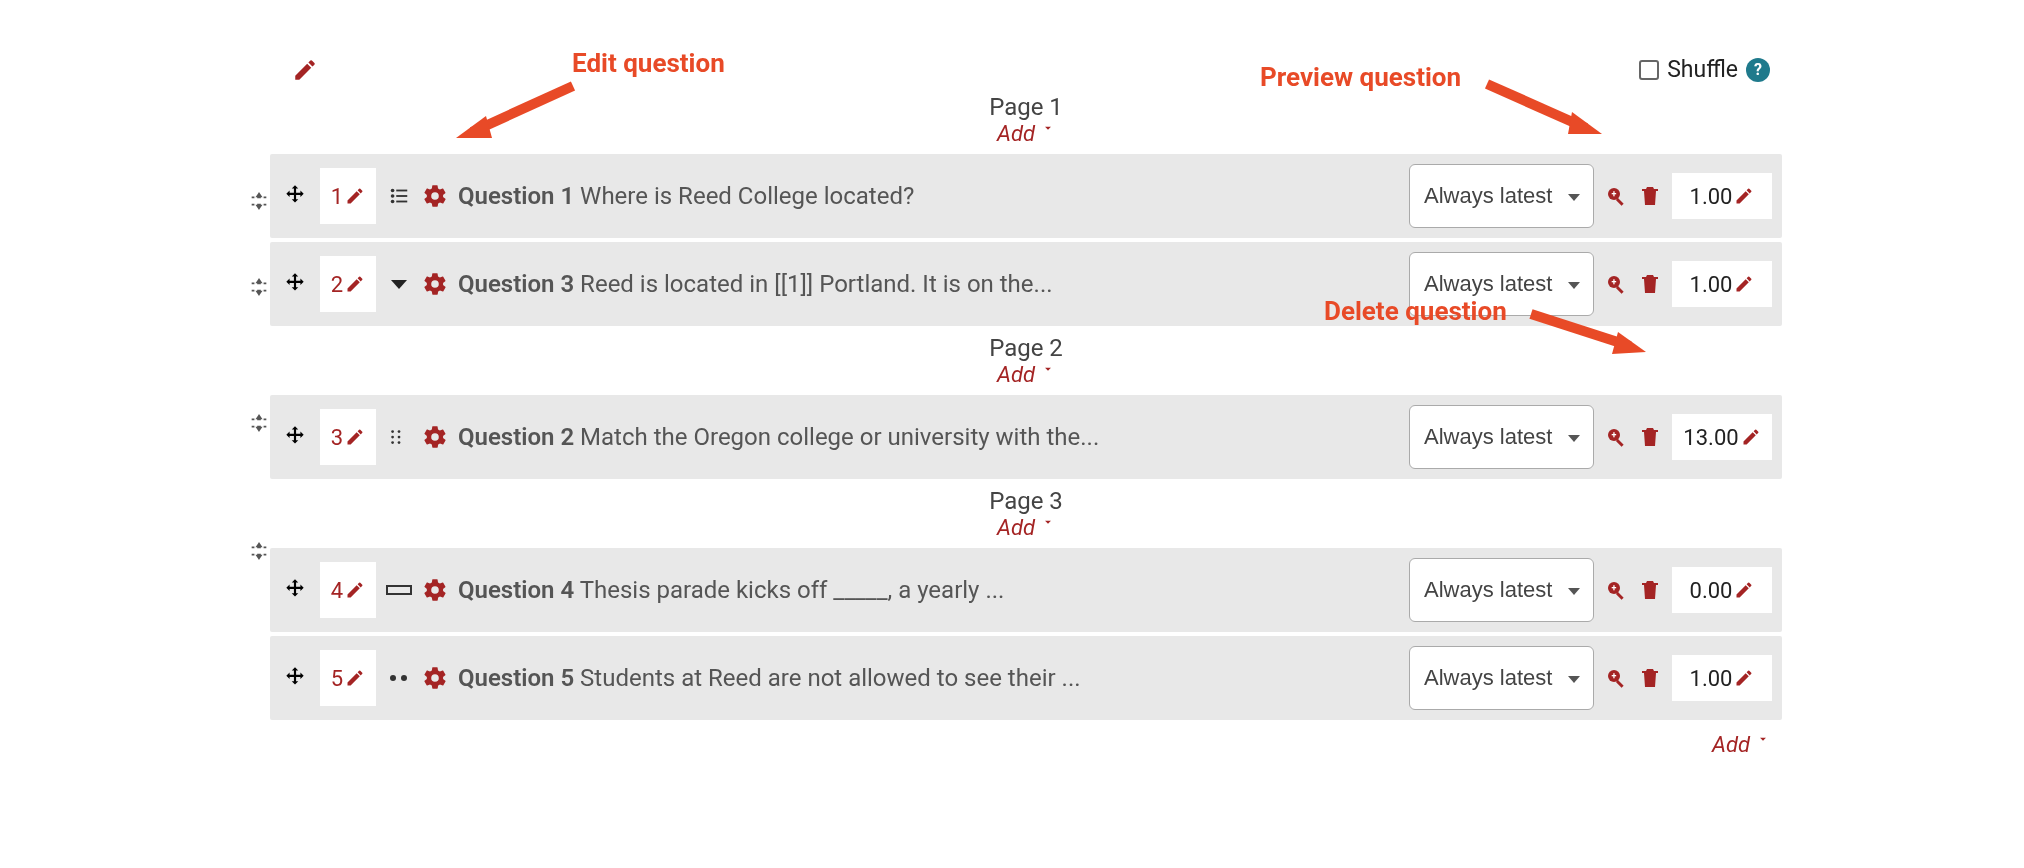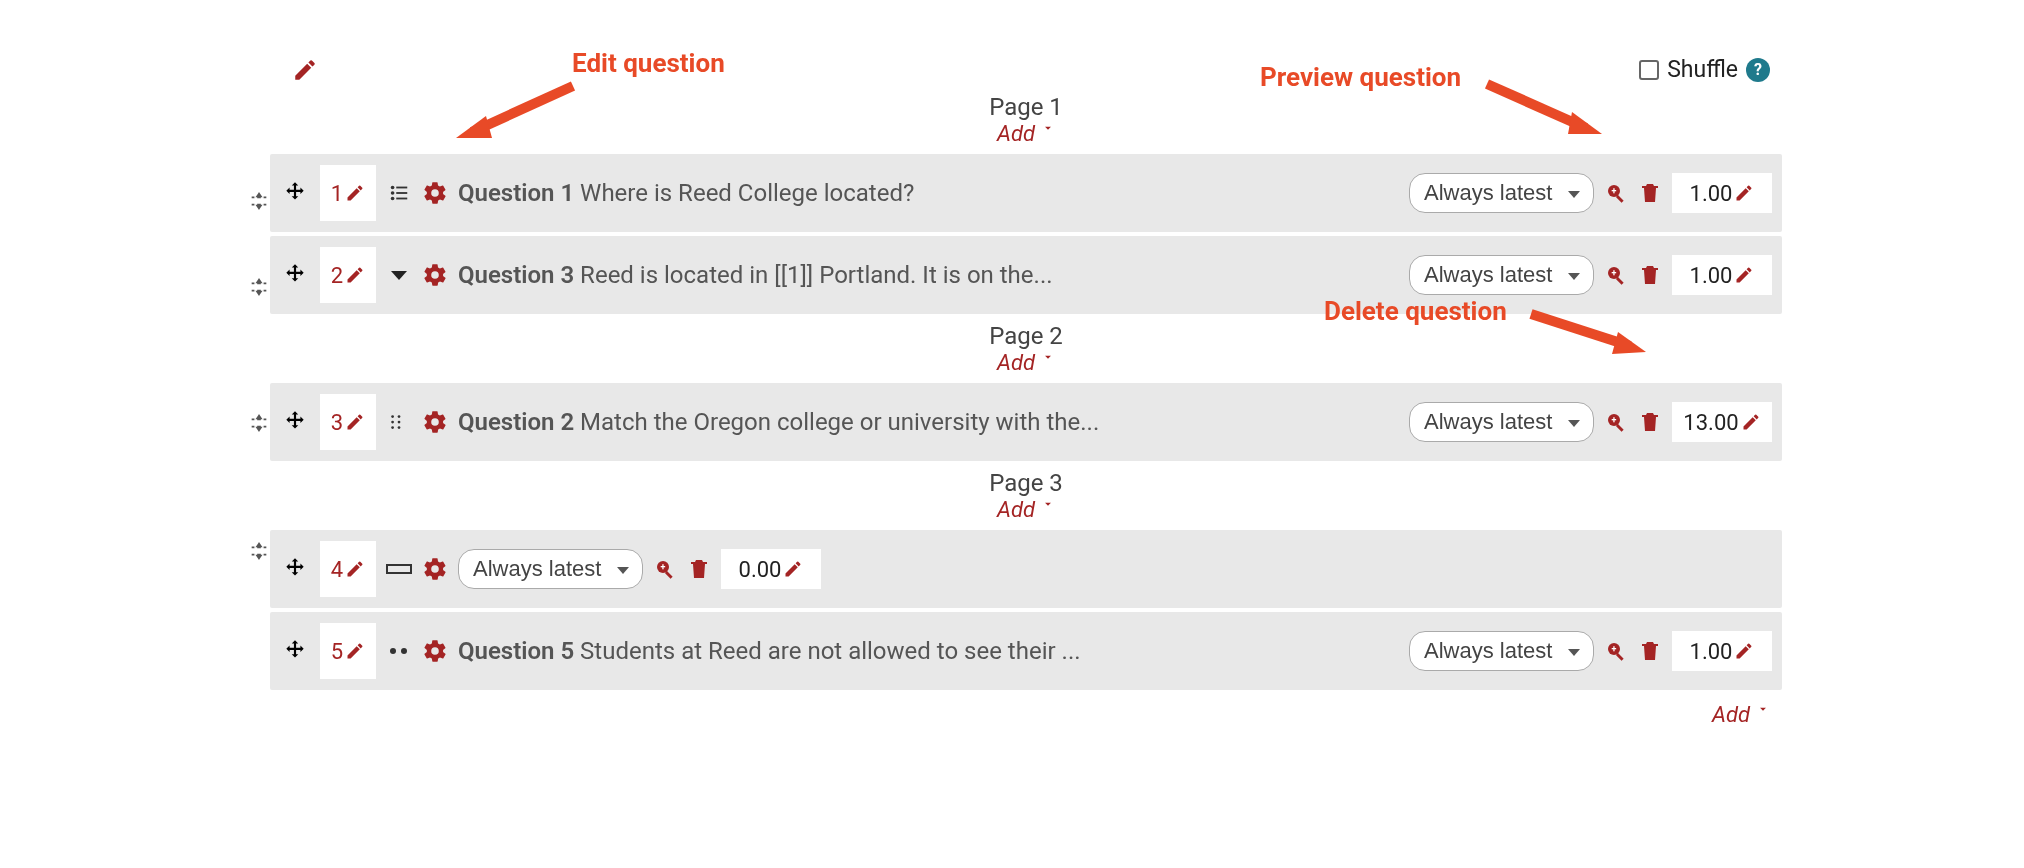--- a/index.html
+++ b/index.html
@@ -32,26 +32,26 @@
     gap: 10px;
     min-height: 78px;
   }
   .move-handle { color: #000; flex-shrink: 0; width: 30px; display:flex; justify-content:center; }
   .num-box { width: 56px; height: 56px; background: #fff; display: flex; align-items: center; justify-content: center; gap: 2px; flex-shrink: 0; }
   .num-box .num { color: #a42424; font-size: 22px; }
   .qtype-icon { width: 26px; display:flex; justify-content:center; flex-shrink: 0; }
   .gear { color: #a42424; flex-shrink: 0; }
   .qtext { flex: 1; font-size: 24px; color: #555; }
   .qtext .qlabel { font-weight: 600; color: #555; }
-  .version-select { height: 40px; background: #fff; border: 1px solid #aaa; border-radius: 16px; padding: 0 40px 1px 14px; font-size: 22px; color: #444; appearance: none; position: relative; flex-shrink: 0; }
+  .version-select { height: 64px; background: #fff; border: 1px solid #aaa; border-radius: 6px; padding: 0 40px 1px 14px; font-size: 22px; color: #444; appearance: none; position: relative; flex-shrink: 0; }
   .select-wrap { position: relative; flex-shrink: 0; }
   .select-wrap::after { content: ""; position: absolute; right: 14px; top: 50%; transform: translateY(-30%); border-left: 6px solid transparent; border-right: 6px solid transparent; border-top: 7px solid #555; pointer-events: none; }
   .preview-icon { color: #a42424; flex-shrink: 0; }
   .trash-icon { color: #a42424; flex-shrink: 0; }
-  .mark-box { background: #fff; height: 40px; min-width: 100px; display: flex; align-items: center; justify-content: center; gap: 2px; padding: 0 10px; flex-shrink: 0; }
+  .mark-box { background: #fff; height: 46px; min-width: 100px; display: flex; align-items: center; justify-content: center; gap: 2px; padding: 0 10px; flex-shrink: 0; }
   .mark-val { color: #222; font-size: 22px; }
   .page-break { position: absolute; left: 6px; width: 22px; color: #555; }
   .annotation { position: absolute; color: #e84a27; font-weight: 700; font-size: 26px; z-index: 100; pointer-events: none; }
   .arrow-svg { position: absolute; z-index: 99; pointer-events: none; }
   .footer-add { display:flex; justify-content:flex-end; padding: 8px 12px 8px 40px; }
 </style>
 </head>
 <body>
 
 <div class="container">
@@ -298,20 +298,23 @@
     <span class="qtype-icon">
       <svg width="26" height="10" viewBox="0 0 26 10">
           <rect x="1" y="1" width="24" height="8" fill="none" stroke="#333" stroke-width="2"></rect>
         </svg>
     </span>
     <span class="gear">
       <svg width="26" height="26" viewBox="0 0 24 24" fill="currentColor">
           <path d="M19.4 13a7.5 7.5 0 0 0 .1-1 7.5 7.5 0 0 0-.1-1l2.1-1.6a.5.5 0 0 0 .1-.6l-2-3.5a.5.5 0 0 0-.6-.2l-2.5 1a7.3 7.3 0 0 0-1.7-1l-.4-2.6A.5.5 0 0 0 14 2h-4a.5.5 0 0 0-.5.4l-.4 2.6a7.3 7.3 0 0 0-1.7 1l-2.5-1a.5.5 0 0 0-.6.2l-2 3.5a.5.5 0 0 0 .1.6L4.5 11a7.5 7.5 0 0 0 0 2l-2.1 1.6a.5.5 0 0 0-.1.6l2 3.5a.5.5 0 0 0 .6.2l2.5-1a7.3 7.3 0 0 0 1.7 1l.4 2.6a.5.5 0 0 0 .5.4h4a.5.5 0 0 0 .5-.4l.4-2.6a7.3 7.3 0 0 0 1.7-1l2.5 1a.5.5 0 0 0 .6-.2l2-3.5a.5.5 0 0 0-.1-.6zM12 15.5A3.5 3.5 0 1 1 15.5 12 3.5 3.5 0 0 1 12 15.5z"></path>
         </svg>
     </span>
+    <div class="qtext">
+      <span class="qlabel">Question 4</span><span> Thesis parade kicks off _____, a yearly ...</span>
+    </div>
     <div class="select-wrap"><select class="version-select"><option>Always latest</option></select></div>
     <span class="preview-icon">
       <svg width="24" height="24" viewBox="0 0 24 24" fill="currentColor">
           <circle cx="10" cy="10" r="6"></circle>
           <rect x="14" y="14" width="8" height="3" transform="rotate(45 14 14)"></rect>
           <text x="10" y="13" font-size="9" fill="#fff" text-anchor="middle" font-weight="bold">+</text>
         </svg>
     </span>
     <span class="trash-icon">
       <svg width="24" height="24" viewBox="0 0 24 24" fill="currentColor">

